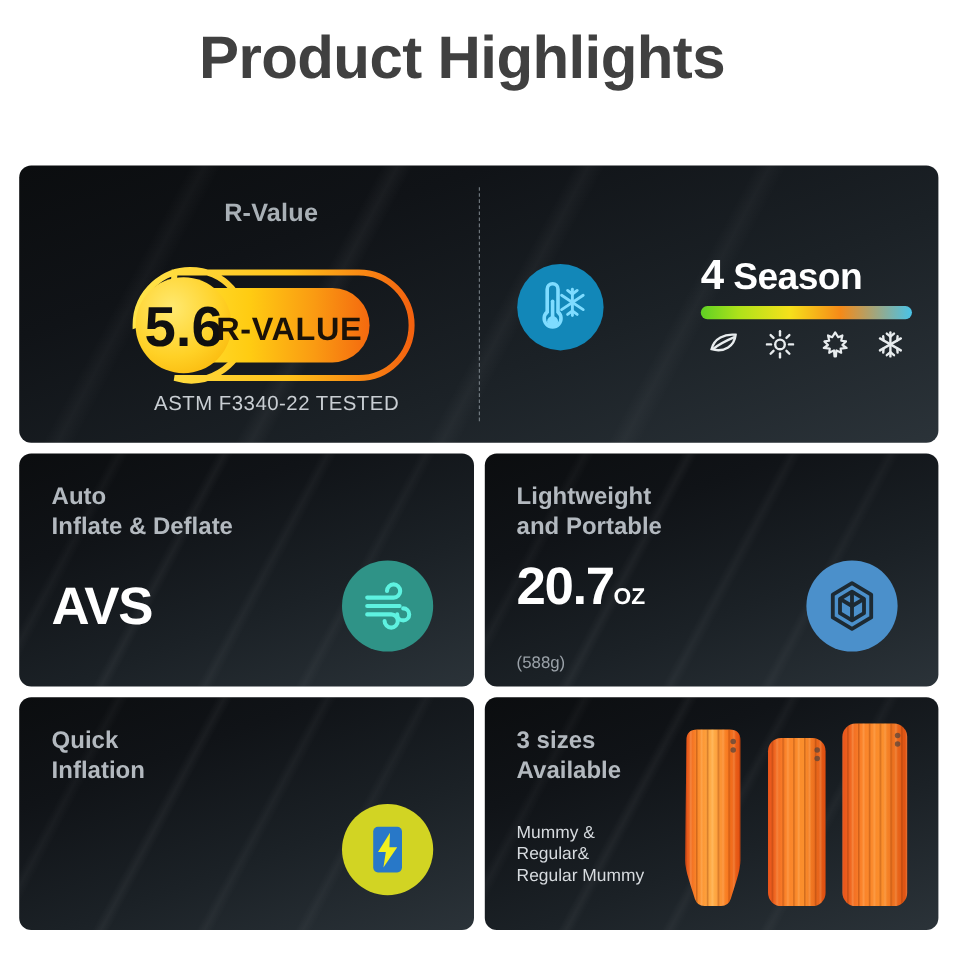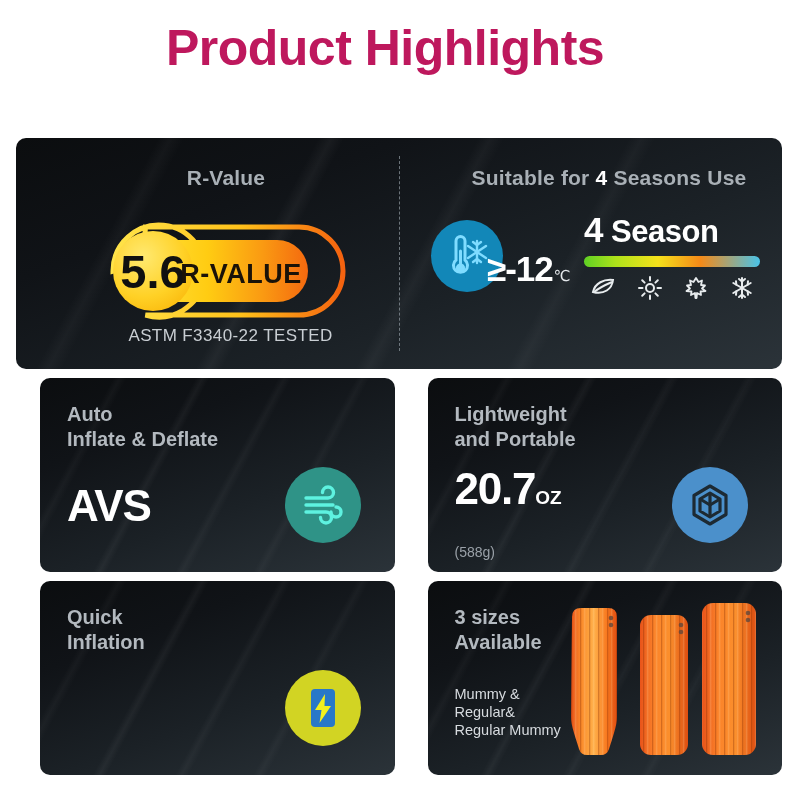--- a/index.html
+++ b/index.html
@@ -8,21 +8,21 @@
     background:#ffffff;
     font-family:"Liberation Sans","DejaVu Sans",sans-serif;
     overflow:hidden;
   }
   .page{position:relative;width:798px;height:798px;box-sizing:border-box;}
 
   
   .title{
     position:absolute;top:16px;left:0;width:770px;
     text-align:center;
-    font-size:50px;font-weight:bold;color:#be185d;
+    font-size:50px;font-weight:bold;color:#404040;
     letter-spacing:-0.5px;line-height:64px;
   }
 
   
   .grid{
     position:absolute;left:16px;top:138px;
     width:766px;height:646px;
     display:flex;flex-direction:column;gap:9px;
   }
   .row{display:flex;gap:9px;flex:0 0 auto;}
@@ -40,21 +40,21 @@
     content:"";position:absolute;inset:0;pointer-events:none;
     background:
       linear-gradient(118deg,rgba(255,255,255,0) 34%,rgba(255,255,255,.045) 35.5%,rgba(255,255,255,0) 37%),
       linear-gradient(118deg,rgba(255,255,255,0) 52%,rgba(255,255,255,.035) 53.4%,rgba(255,255,255,0) 55%),
       linear-gradient(118deg,rgba(255,255,255,0) 69%,rgba(255,255,255,.03) 70.4%,rgba(255,255,255,0) 72%),
       linear-gradient(118deg,rgba(255,255,255,0) 16%,rgba(255,255,255,.03) 17.4%,rgba(255,255,255,0) 19%);
   }
   .card>*{position:relative;z-index:2;}
 
   .card-top{width:766px;height:231px;}
-  .card-half{width:389px;height:194px;margin-left:24px;}
+  .card-half{width:389px;height:194px;}
 
   
   .top-inner{display:flex;width:100%;height:100%;}
   .top-pane{flex:1 1 50%;position:relative;padding-left:37px;}
   .divider{
     position:absolute;left:50%;top:18px;bottom:18px;width:0;
     border-left:1px dashed #8b949b;opacity:.75;z-index:3;
   }
   .pane-head{
     text-align:center;font-size:21px;font-weight:bold;color:#a9b0b6;
@@ -176,45 +176,39 @@
               <text x="95" y="72" text-anchor="middle" font-family="Liberation Sans, sans-serif" font-size="47" font-weight="bold" fill="#101010">5.6</text>
               <text x="183" y="67" text-anchor="middle" font-family="Liberation Sans, sans-serif" font-size="27" font-weight="bold" fill="#1a1208" letter-spacing="0.5">R-VALUE</text>
             </svg>
             <div class="rv-sub">ASTM F3340-22 TESTED</div>
           </div>
         </div>
 
         <div class="divider"></div>
 
         <div class="top-pane">
-          <div class="pane-head">
-            <span>Suitable for </span><span class="hl">4</span><span> Seasons Use</span>
-          </div>
 
           <div class="season-left">
             <div class="temp-circle">
               <svg width="50" height="50" viewBox="0 0 50 50">
                 <g stroke="#7fdcff" stroke-width="3" fill="none" stroke-linecap="round">
                   <path d="M14 10 a4.5,4.5 0 0 1 9,0 v19 a7,7 0 1,1 -9,0 Z"></path>
                   <line x1="18.5" y1="20" x2="18.5" y2="33"></line>
                 </g>
                 <circle cx="18.5" cy="37" r="4.6" fill="#7fdcff"></circle>
                 <g stroke="#7fdcff" stroke-width="2.4" stroke-linecap="round">
                   <line x1="35" y1="10" x2="35" y2="32"></line>
                   <line x1="26" y1="15" x2="44" y2="27"></line>
                   <line x1="44" y1="15" x2="26" y2="27"></line>
                   <line x1="35" y1="14" x2="31" y2="11"></line>
                     <line x1="35" y1="14" x2="39" y2="11"></line>
                   <line x1="35" y1="28" x2="31" y2="31"></line>
                     <line x1="35" y1="28" x2="39" y2="31"></line>
                 </g>
               </svg>
-            </div>
-            <div class="temp-val">
-              <span>≥-12</span><span class="temp-unit">℃</span>
             </div>
           </div>
 
           <div class="season-right">
             <div class="season-title">
               <span class="num">4</span>
               <span>Season</span>
             </div>
             <div class="season-bar"></div>
             <div class="season-icons">

